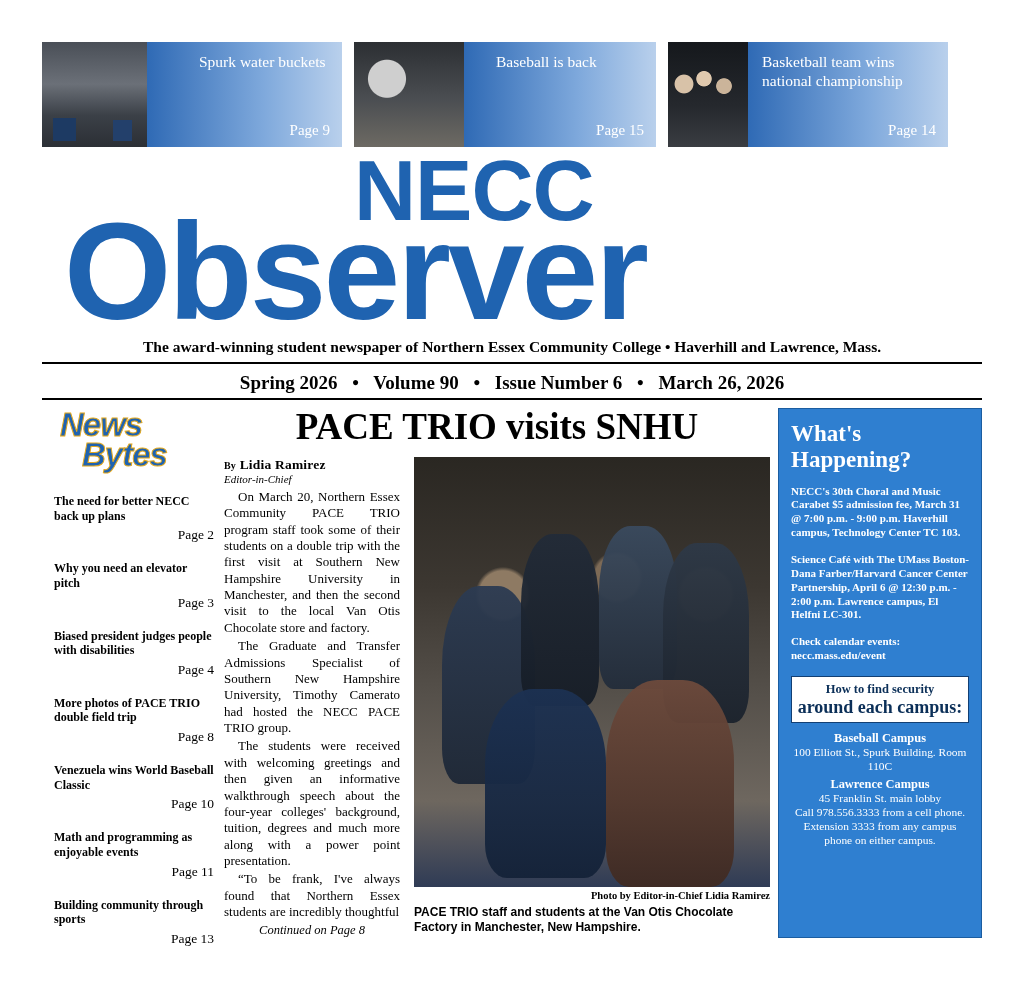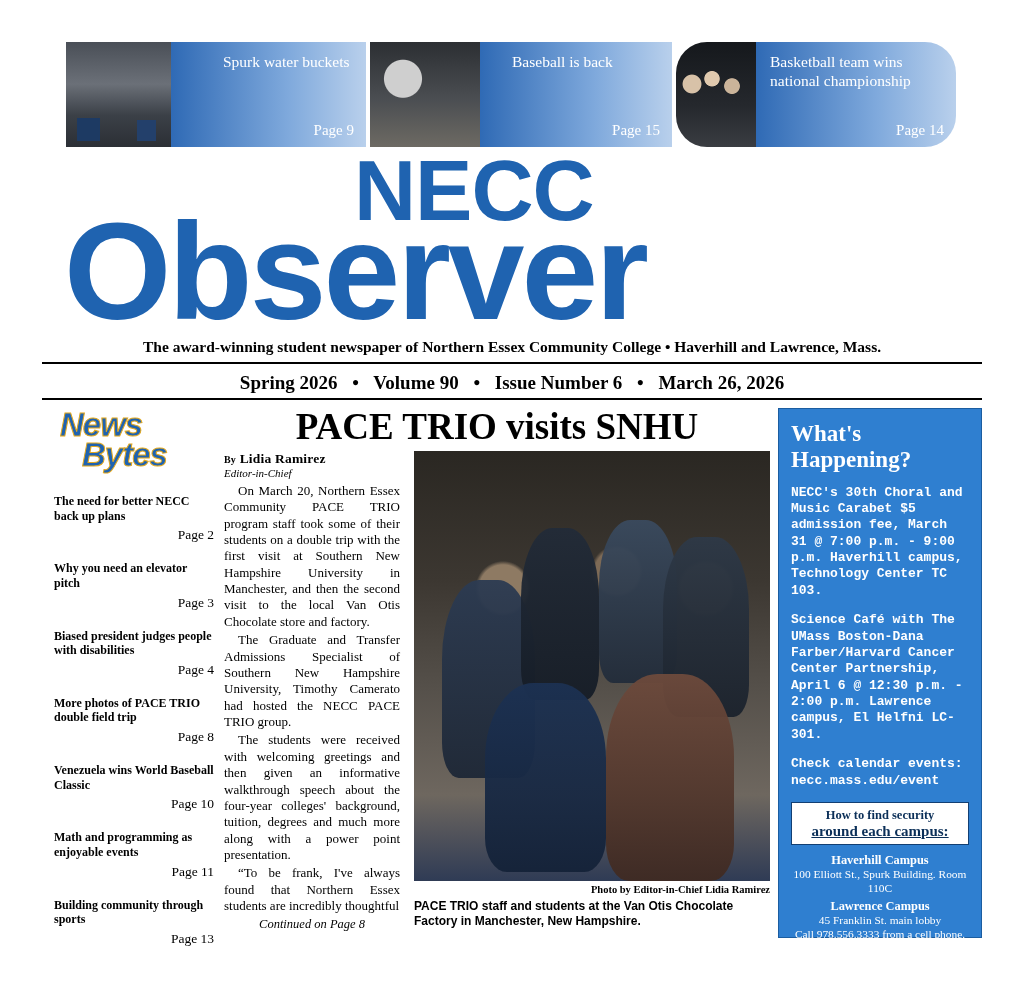--- a/index.html
+++ b/index.html
@@ -25,32 +25,31 @@
   }
 
   
   .teasers {
     position: absolute;
     left: 42px;
     top: 42px;
     width: 940px;
     height: 105px;
     display: flex;
-    gap: 4px;
-    margin-left: 24px;
+    gap: 12px;
   }
   .teaser {
     position: relative;
     height: 105px;
     display: flex;
     overflow: hidden;
   }
   .teaser.t1 { width: 300px; }
   .teaser.t2 { width: 302px; }
-  .teaser.t3 { width: 280px; border-radius: 31px; }
+  .teaser.t3 { width: 280px; }
 
   .teaser-photo {
     height: 105px;
     flex: 0 0 auto;
     position: relative;
     overflow: hidden;
   }
   .teaser.t1 .teaser-photo { width: 105px; }
   .teaser.t2 .teaser-photo { width: 110px; }
   .teaser.t3 .teaser-photo { width: 80px; }
@@ -226,21 +225,21 @@
     left: 224px;
     top: 408px;
     width: 546px;
   }
   .headline {
     font-family: "Liberation Serif", serif;
     font-weight: bold;
     font-size: 37px;
     text-align: center;
     line-height: 1.05;
-    margin: 0 0 4px 0;
+    margin: 0 0 10px 0;
   }
 
   .center-body {
     display: flex;
     gap: 14px;
   }
   .story-col {
     width: 176px;
     flex: 0 0 176px;
   }
@@ -328,45 +327,44 @@
   }
   .wh-title {
     font-family: "Liberation Serif", serif;
     font-weight: bold;
     font-size: 23px;
     line-height: 1.12;
     color: #ffffff;
     margin-bottom: 12px;
   }
   .wh-event {
-    font-family: Liberation Mono, monospace;
-    font-weight: bold;
-    font-size: 13px;
+    font-family: Liberation Serif, serif;
+    font-weight: bold;
+    font-size: 11px;
     line-height: 1.26;
     color: #ffffff;
     margin-bottom: 13px;
   }
   .security-box {
     background: #ffffff;
     border: 1px solid #123f73;
     color: #0b2f58;
     text-align: center;
     padding: 5px 4px 4px 4px;
     margin: 6px 0 8px 0;
   }
   .security-box .sb-line1 {
     font-family: "Liberation Serif", serif;
     font-weight: bold;
     font-size: 12.5px;
   }
   .security-box .sb-line2 {
     font-family: "Liberation Serif", serif;
     font-weight: bold;
-    font-size: 15px;
-    text-decoration: underline;
+    font-size: 18px;
   }
   .campus-block {
     text-align: center;
     font-family: "Liberation Serif", serif;
     font-size: 11.4px;
     line-height: 1.22;
     color: #ffffff;
   }
   .campus-name {
     font-weight: bold;
@@ -509,21 +507,21 @@
     <div class="wh-event">NECC's 30th Choral and Music Carabet $5 admission fee, March 31 @ 7:00 p.m. - 9:00 p.m. Haverhill campus, Technology Center TC 103.</div>
     <div class="wh-event">Science Café with The UMass Boston-Dana Farber/Harvard Cancer Center Partnership, April 6 @ 12:30 p.m. - 2:00 p.m. Lawrence campus, El Helfni LC-301.</div>
     <div class="wh-event">Check calendar events: necc.mass.edu/event</div>
 
     <div class="security-box">
       <div class="sb-line1">How to find security</div>
       <div class="sb-line2">around each campus:</div>
     </div>
 
     <div class="campus-block">
-      <div class="campus-name">Haverhill Campus</div>
+      <div class="campus-name">Baseball Campus</div>
       <div>100 Elliott St., Spurk Building. Room 110C</div>
       <div class="campus-gap"></div>
       <div class="campus-name">Lawrence Campus</div>
       <div>45 Franklin St. main lobby</div>
       <div>Call 978.556.3333 from a cell phone. Extension 3333 from any campus phone on either campus.</div>
     </div>
   </div>
 
 </div>
 

